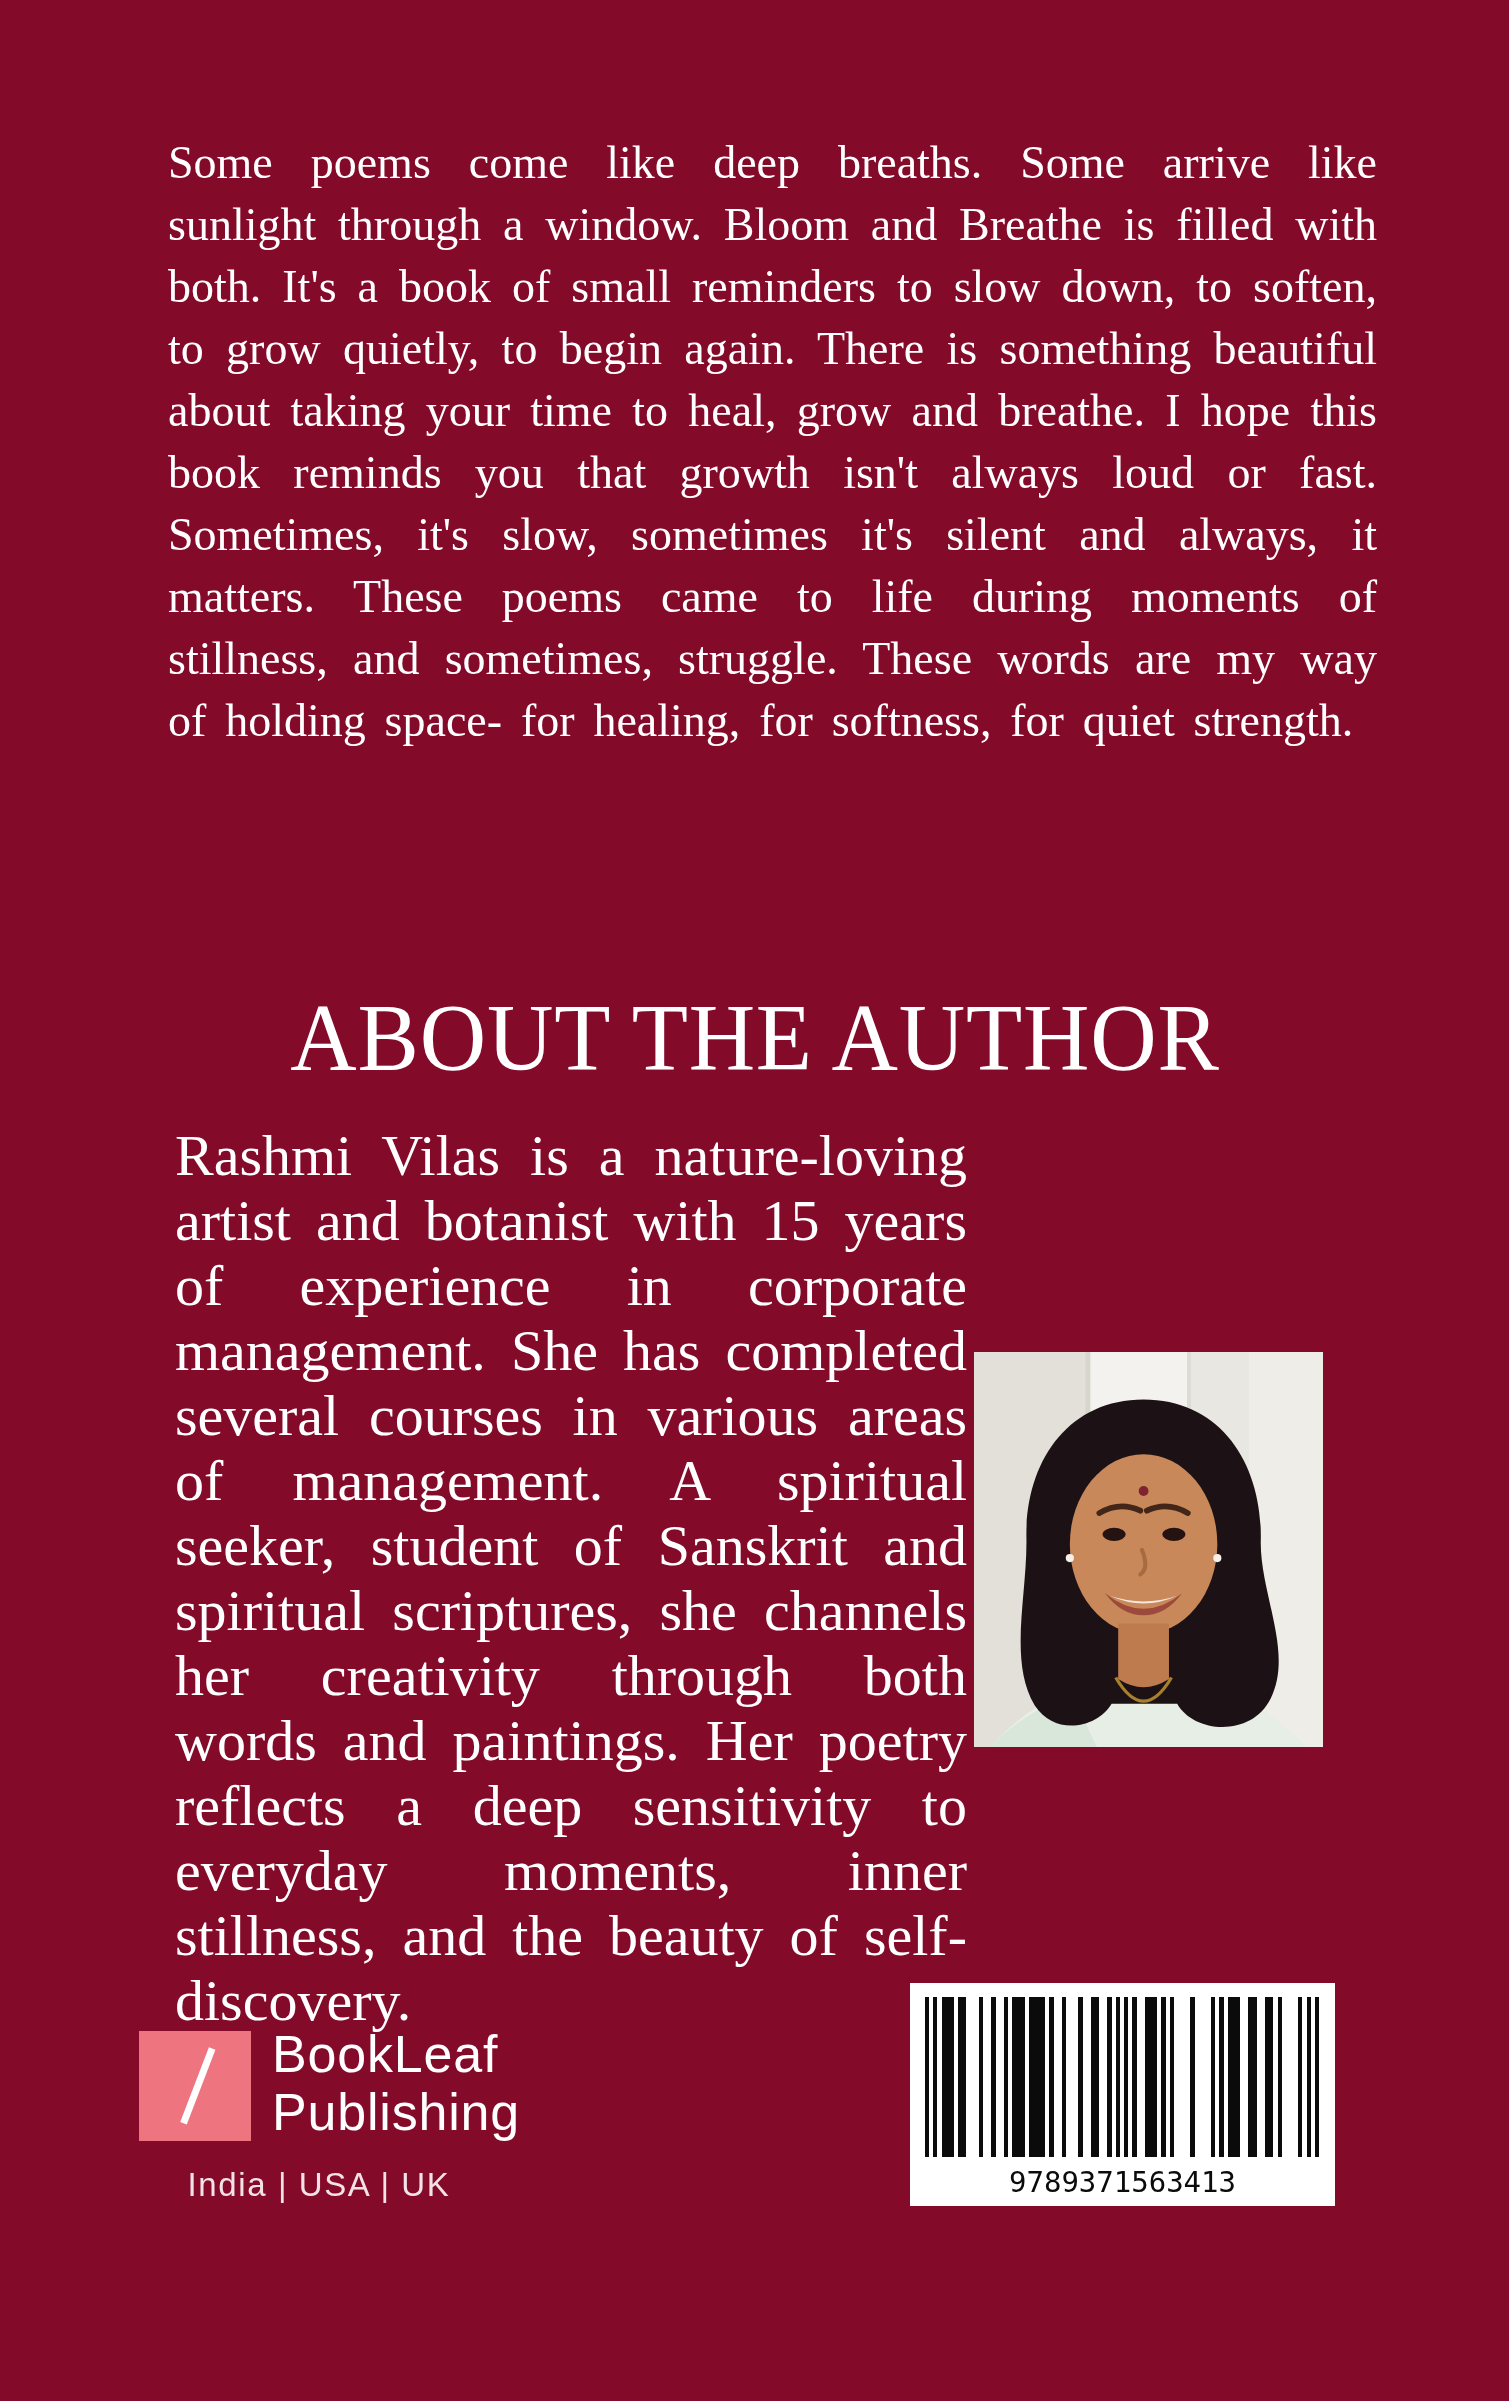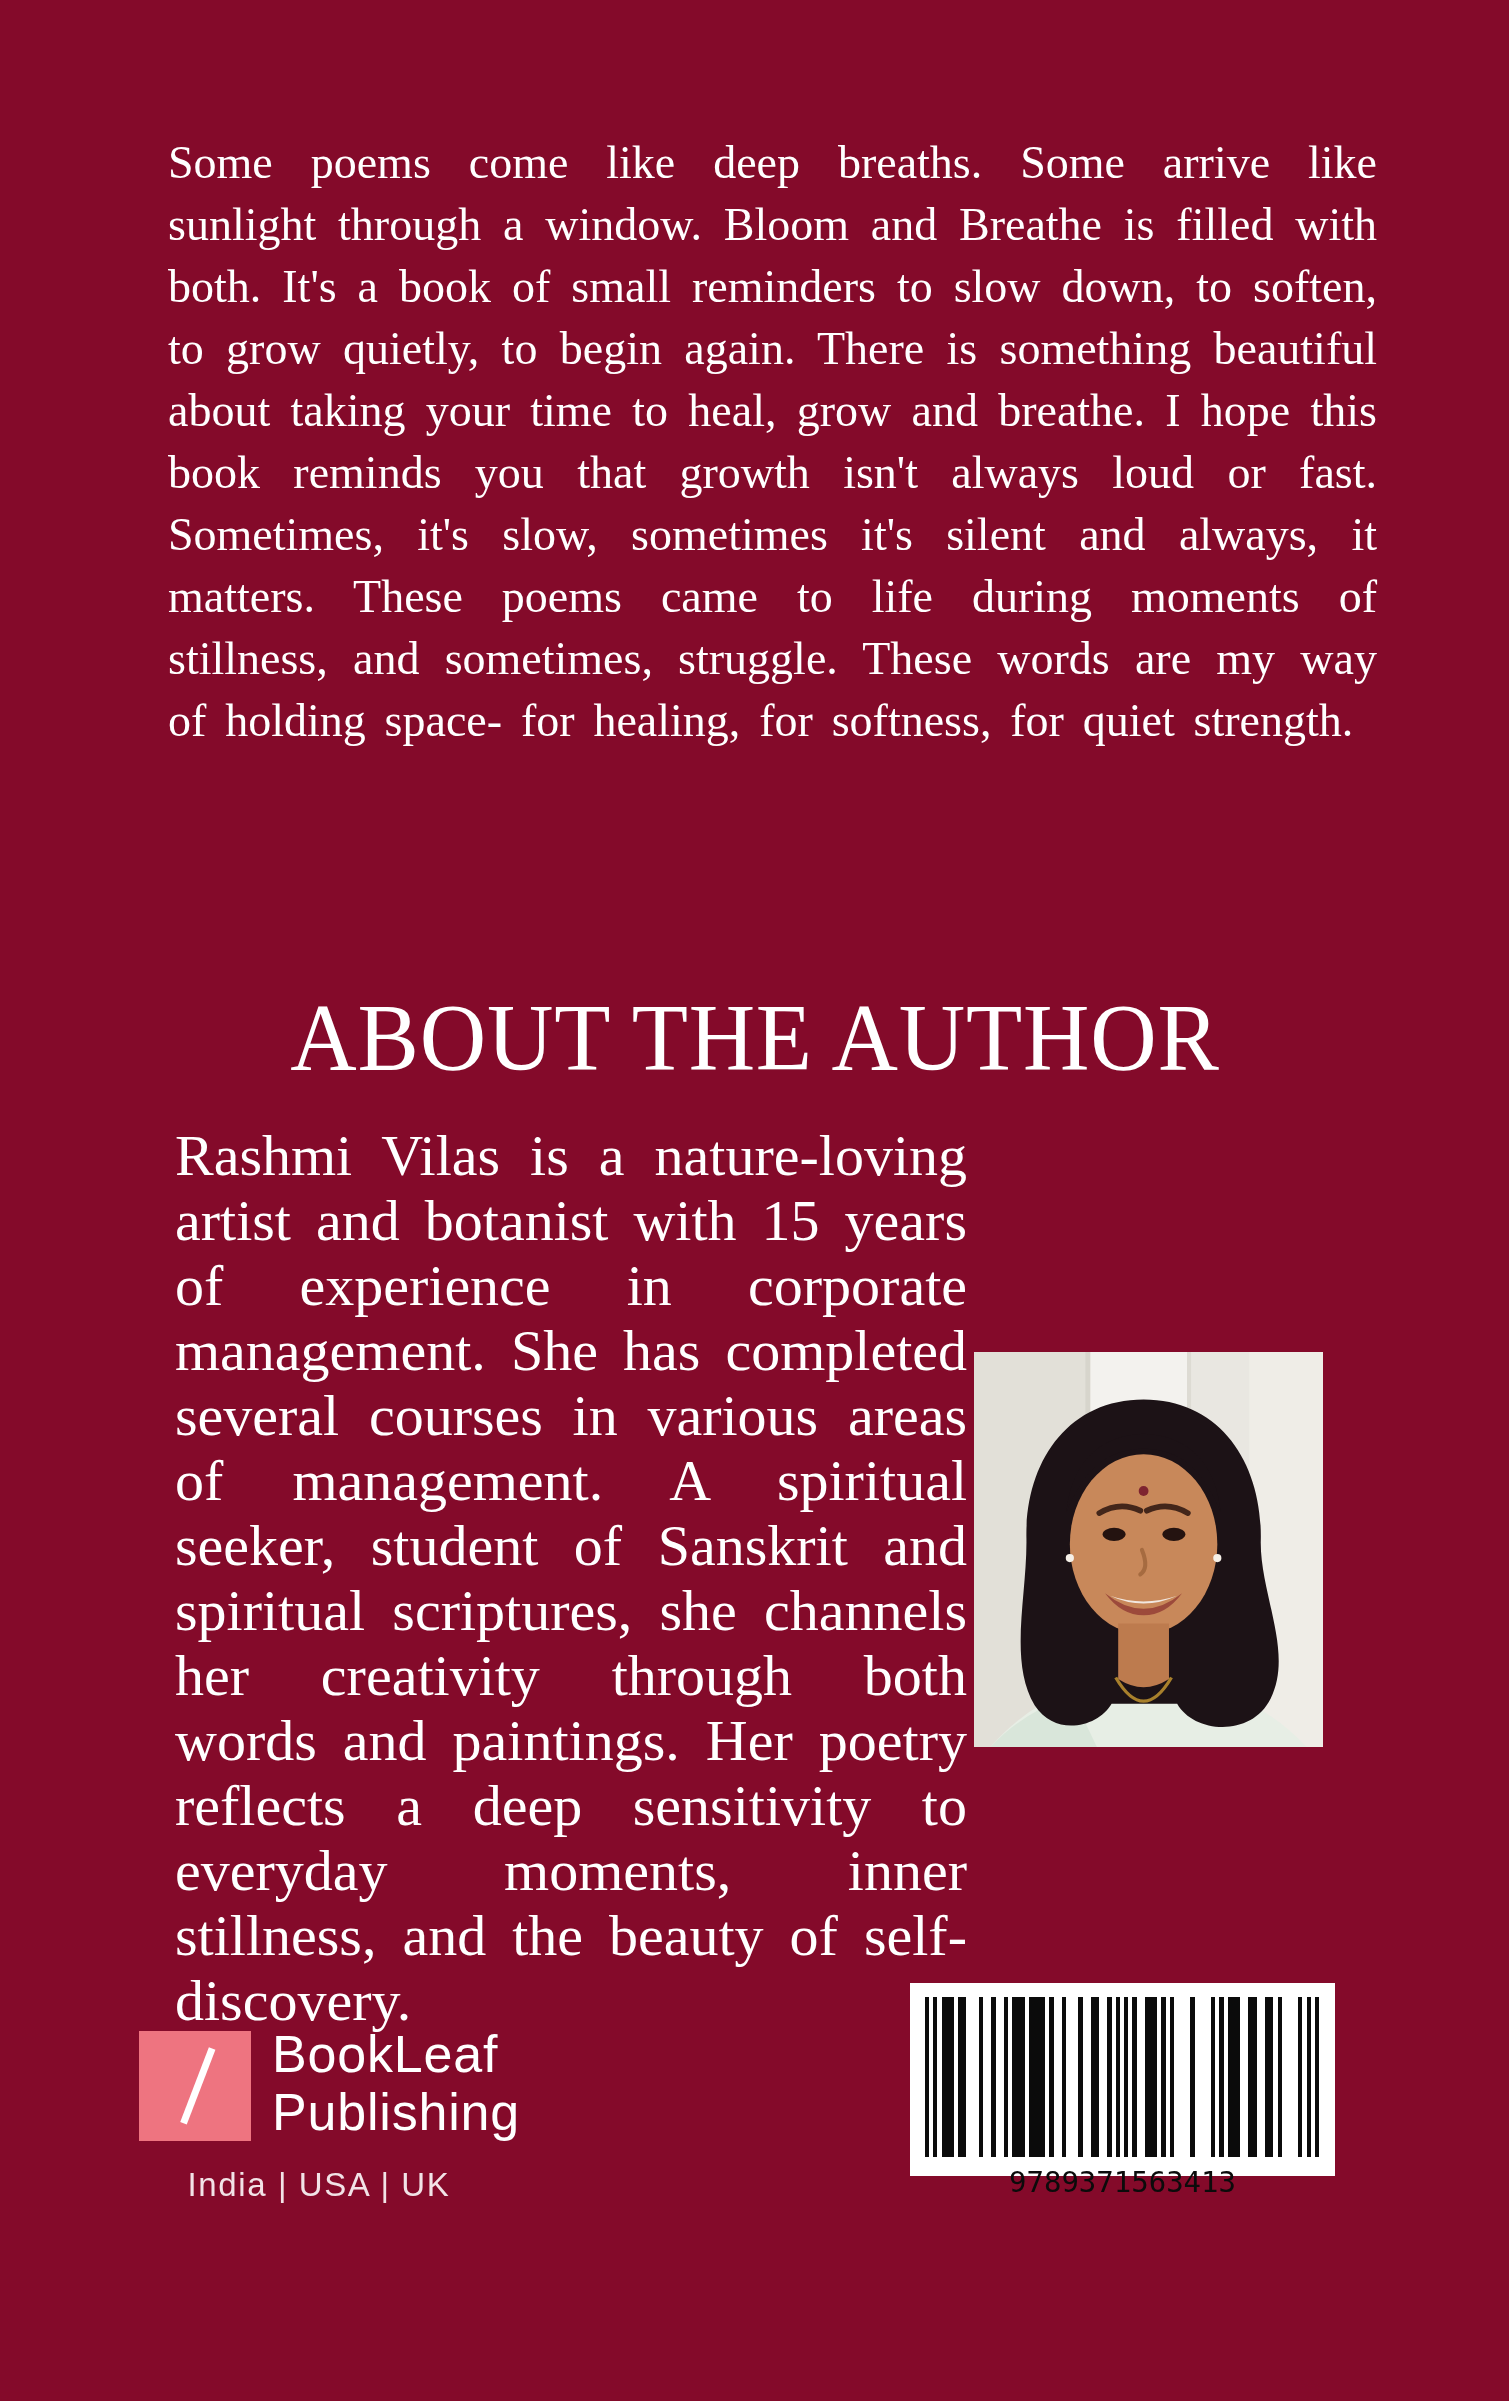--- a/index.html
+++ b/index.html
@@ -97,21 +97,21 @@
     font-size: 33px;
     font-weight: 300;
     letter-spacing: 1.6px;
     color: #F2E3E7;
   }
 
   
   .barcode {
     position: absolute;
     left: 910px; top: 1983px;
-    width: 425px; height: 193px;
+    width: 425px; height: 223px;
     background: var(--barcode-bg, #FFFFFF);
   }
   .bars {
     position: absolute;
     left: 14.7px; top: 14px;
     width: 394px; height: 160px;
   }
   .isbn {
     position: absolute;
     left: 0; right: 0; top: 182px;

